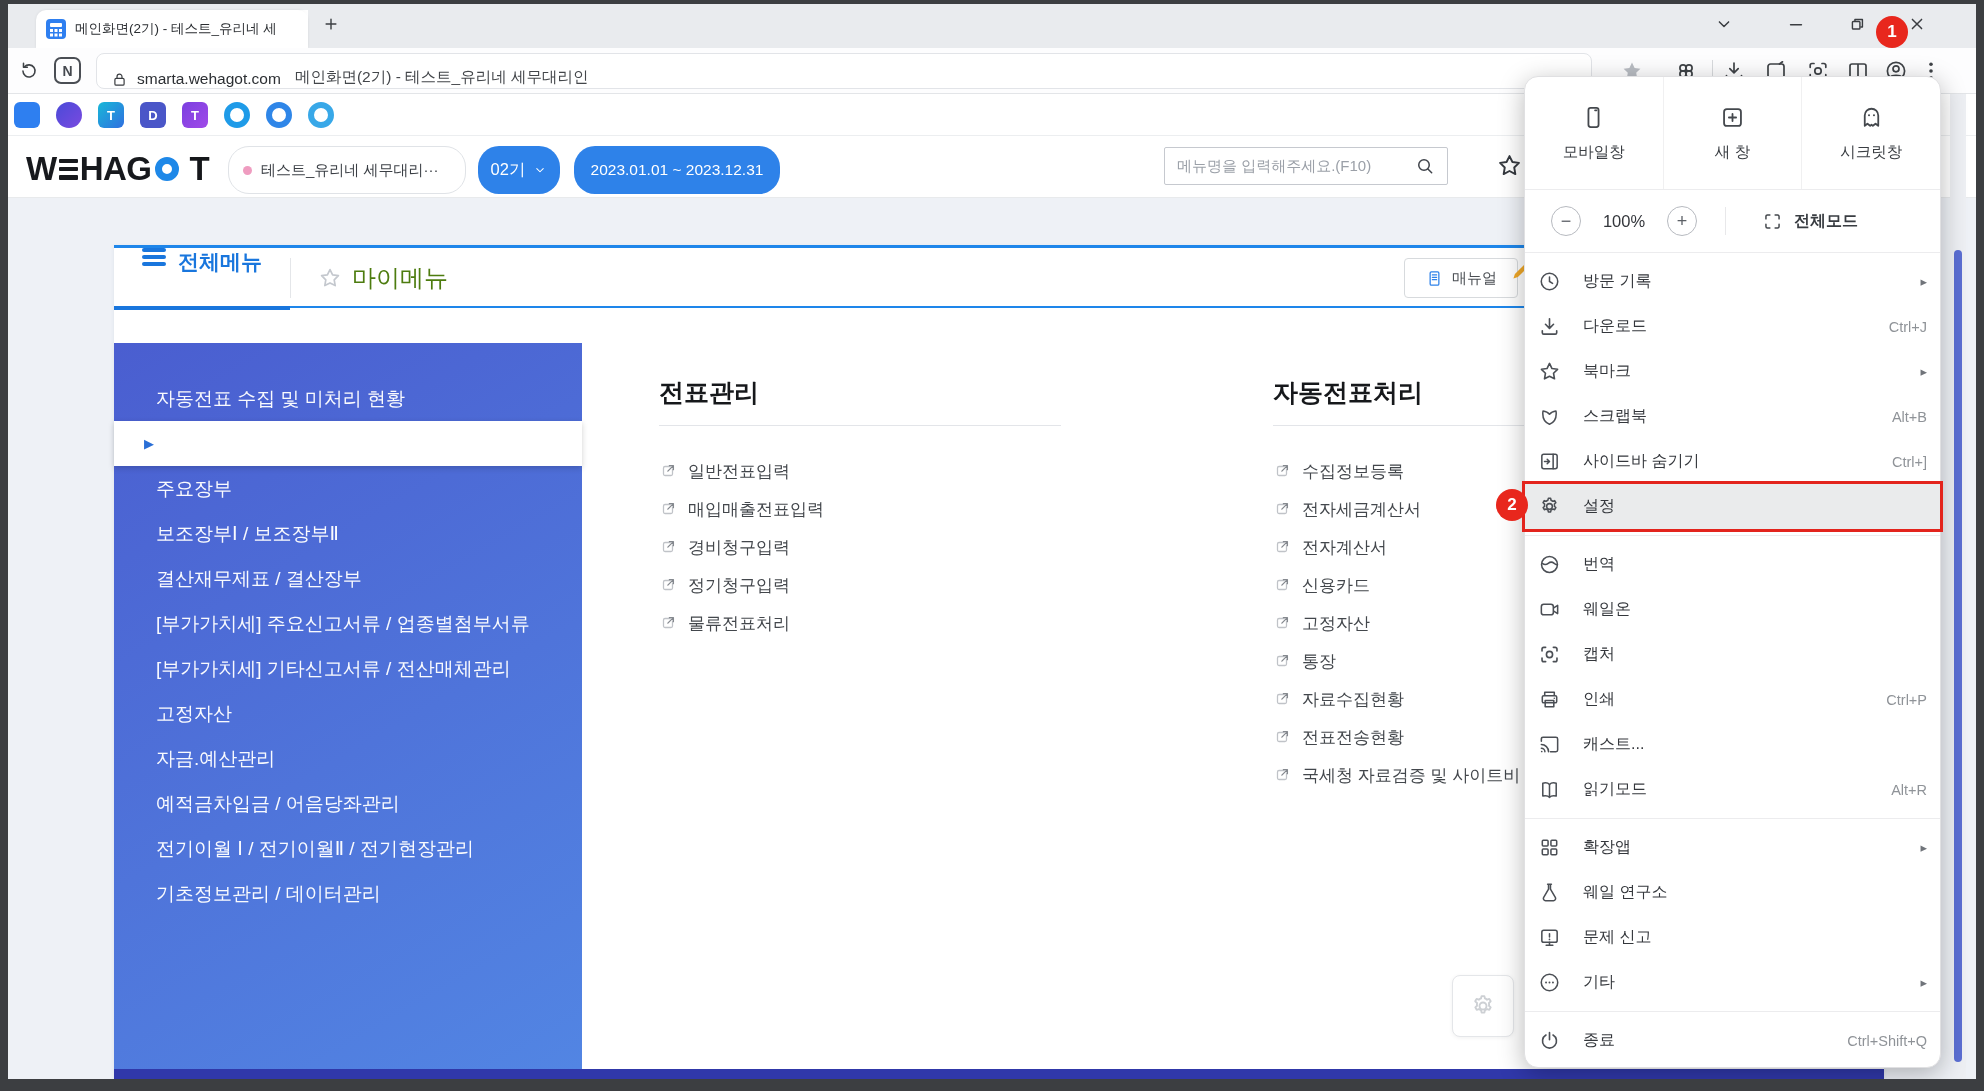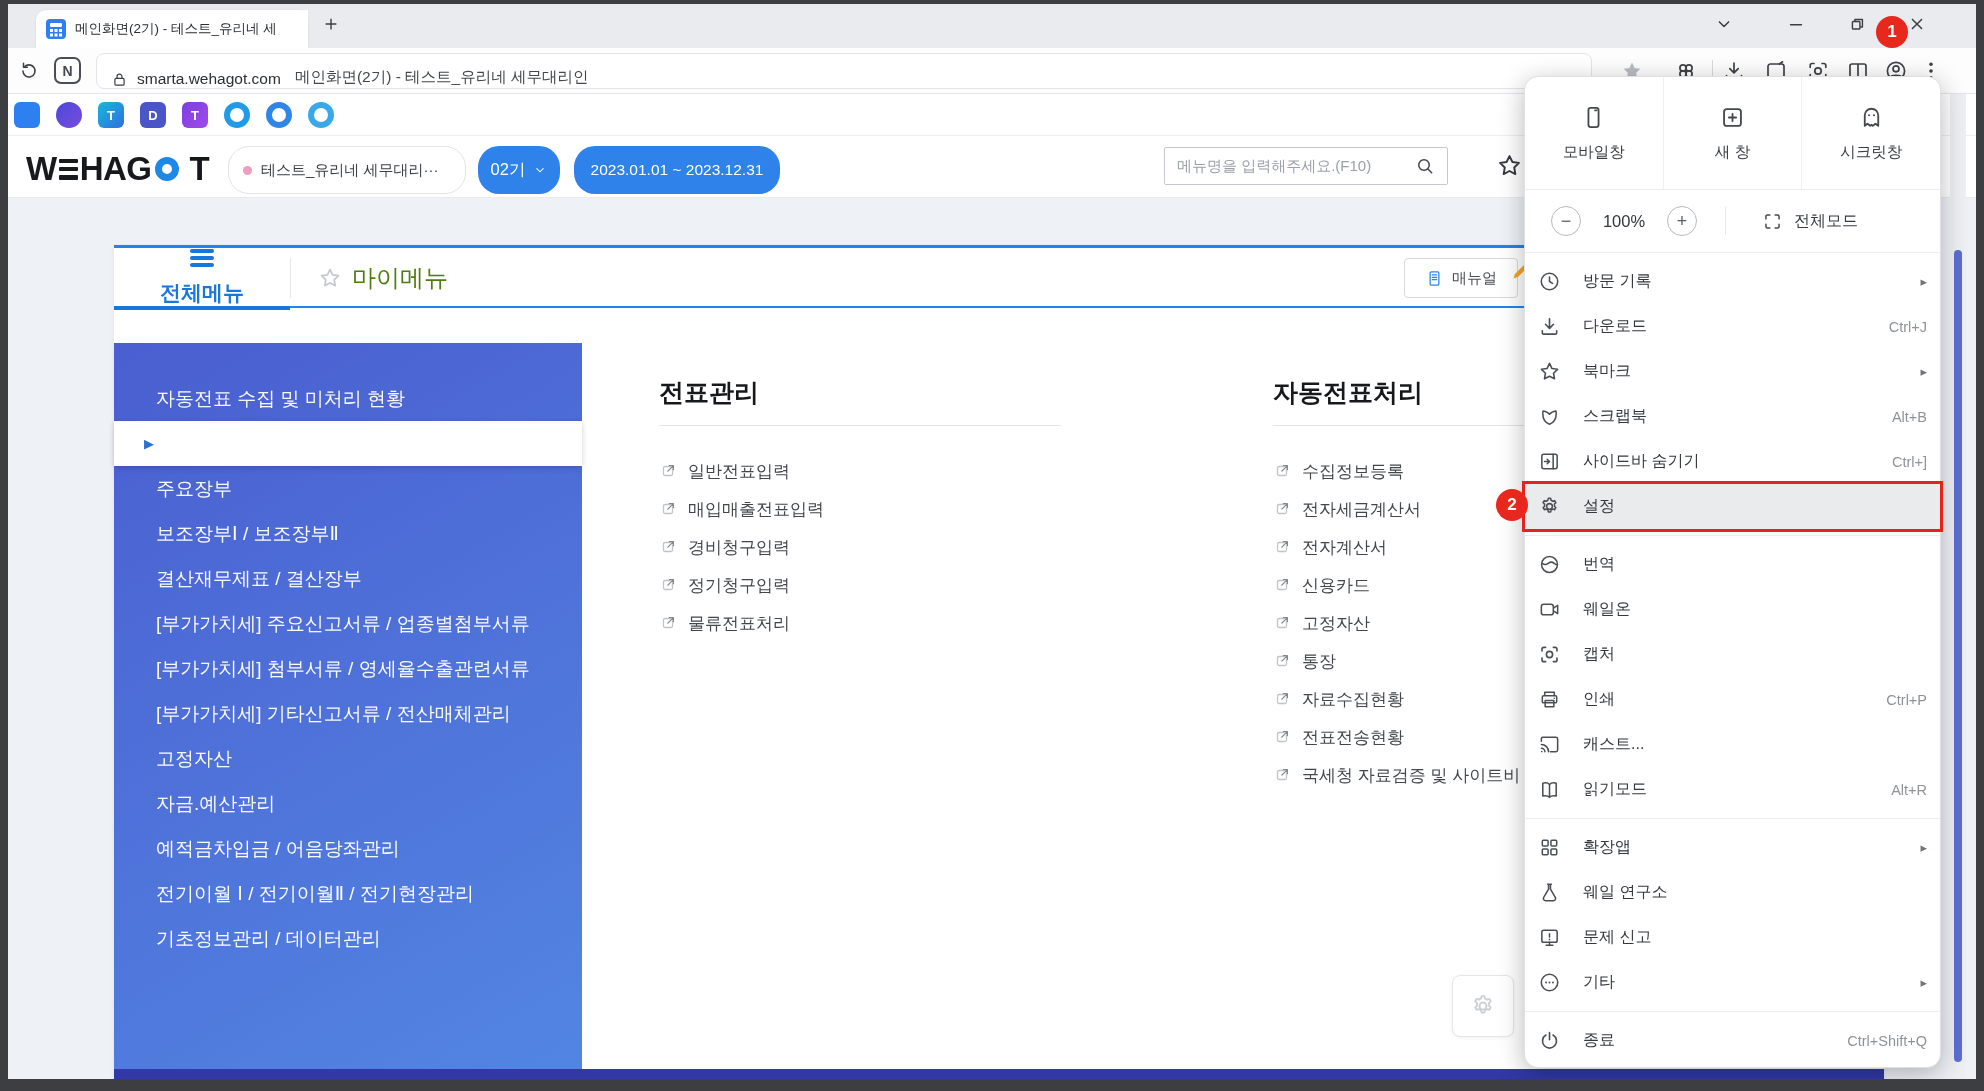--- a/index.html
+++ b/index.html
@@ -60,21 +60,21 @@
   #datePill{left:574px;width:206px;background:#2e82e9;color:#fff;font-size:15.5px;justify-content:center;}
   #searchBox{position:absolute;left:1164px;top:11px;width:284px;height:38px;border:1px solid #c6c9cf;border-radius:2px;
        background:#fff;display:flex;align-items:center;padding:0 12px;}
   #searchBox .ph{font-size:15px;color:#9ba0a8;flex:1;}
   #hdrStar{position:absolute;left:1496px;top:16px;color:#35393f;}
 
   
   #content{position:absolute;left:114px;top:245px;width:1770px;height:834px;background:#fff;
        border-top:3px solid #1e86ea;border-bottom:10px solid #3038aa;box-shadow:0 1px 4px rgba(40,60,120,.08);z-index:1;}
   #tabrow{position:relative;height:60px;border-bottom:2px solid #1e86ea;}
-  #tabAll{position:absolute;left:0;top:0;width:176px;height:60px;display:flex;align-items:center;justify-content:center;gap:12px;flex-direction:column;}
+  #tabAll{position:absolute;left:0;top:0;width:176px;height:60px;display:flex;justify-content:center;gap:12px;}
   #tabAll::after{content:"";position:absolute;left:0;right:0;bottom:-2px;height:4px;background:#1976dd;}
   #tabAll .lbl{font-size:21px;font-weight:700;color:#1976dd;}
   .burger{width:24px;height:18px;display:flex;flex-direction:column;justify-content:space-between;}
   .burger i{height:4px;background:#1976dd;border-radius:2px;}
   #tabsep{position:absolute;left:176px;top:10px;width:1px;height:40px;background:#e4e6e9;}
   #tabMy{position:absolute;left:176px;top:0;width:186px;height:60px;display:flex;align-items:center;justify-content:center;gap:10px;color:#c4c8ce;}
   #tabMy .lbl{font-size:24px;color:#4d7c0f;}
   #manualBtn{position:absolute;left:1290px;top:10px;width:114px;height:40px;border:1px solid #d7dadd;border-radius:4px;
        background:#fff;display:flex;align-items:center;justify-content:center;gap:8px;}
   #manualBtn .lbl{font-size:15px;color:#4a4e53;}
@@ -112,21 +112,21 @@
   #trio{height:112px;display:flex;}
   .trio-cell{flex:1;display:flex;flex-direction:column;align-items:center;justify-content:center;gap:11px;color:#44484d;}
   .trio-cell + .trio-cell{border-left:1px solid #f0f0f1;}
   .trio-cell .lbl{font-size:15.5px;color:#393d42;}
   .mdiv{height:1px;background:#ececee;}
   #zoomrow{height:62px;display:flex;align-items:center;padding:0 26px;}
   .zcirc{width:30px;height:30px;border:1px solid #b7bac0;border-radius:50%;display:flex;align-items:center;
        justify-content:center;font-size:18px;color:#5c6066;flex:none;}
   #zoomlevel{width:86px;text-align:center;font-size:16.5px;color:#33363b;}
   #zsep{width:1px;height:28px;background:#e8e8ea;margin-left:28px;}
-  #fsgroup{display:flex;align-items:center;gap:11px;margin-left:36px;color:#44484d;}
+  #fsgroup{display:flex;align-items:center;gap:11px;margin-left:36px;color:#44484d;font-weight:bold;}
   #fsgroup .lbl{font-size:16px;color:#393d42;}
   .mgroup{padding:6px 0;}
   .mrow{height:45px;display:flex;align-items:center;padding:0 13px;position:relative;}
   .mrow .mi{color:#4b4f55;margin-right:22px;flex:none;}
   .mrow .mlabel{font-size:16px;color:#34373c;flex:1;white-space:nowrap;}
   .mrow .mshort{font-size:14.5px;color:#8f9398;}
   .mrow .marrow{font-size:13px;color:#70747a;margin-left:10px;}
   .mrow.hl{background:#eaebec;outline:3px solid #e3241d;}
 </style>
 </head>
@@ -515,24 +515,20 @@
         <div class="side-item">
 
           <span>결산재무제표 / 결산장부</span>
         </div>
 
         <div class="side-item">
 
           <span>[부가가치세] 주요신고서류 / 업종별첨부서류</span>
         </div>
 
-        <div class="side-item">
-
-          <span>[부가가치세] 첨부서류 / 영세율수출관련서류</span>
-        </div>
 
         <div class="side-item">
 
           <span>[부가가치세] 기타신고서류 / 전산매체관리</span>
         </div>
 
         <div class="side-item">
 
           <span>고정자산</span>
         </div>

